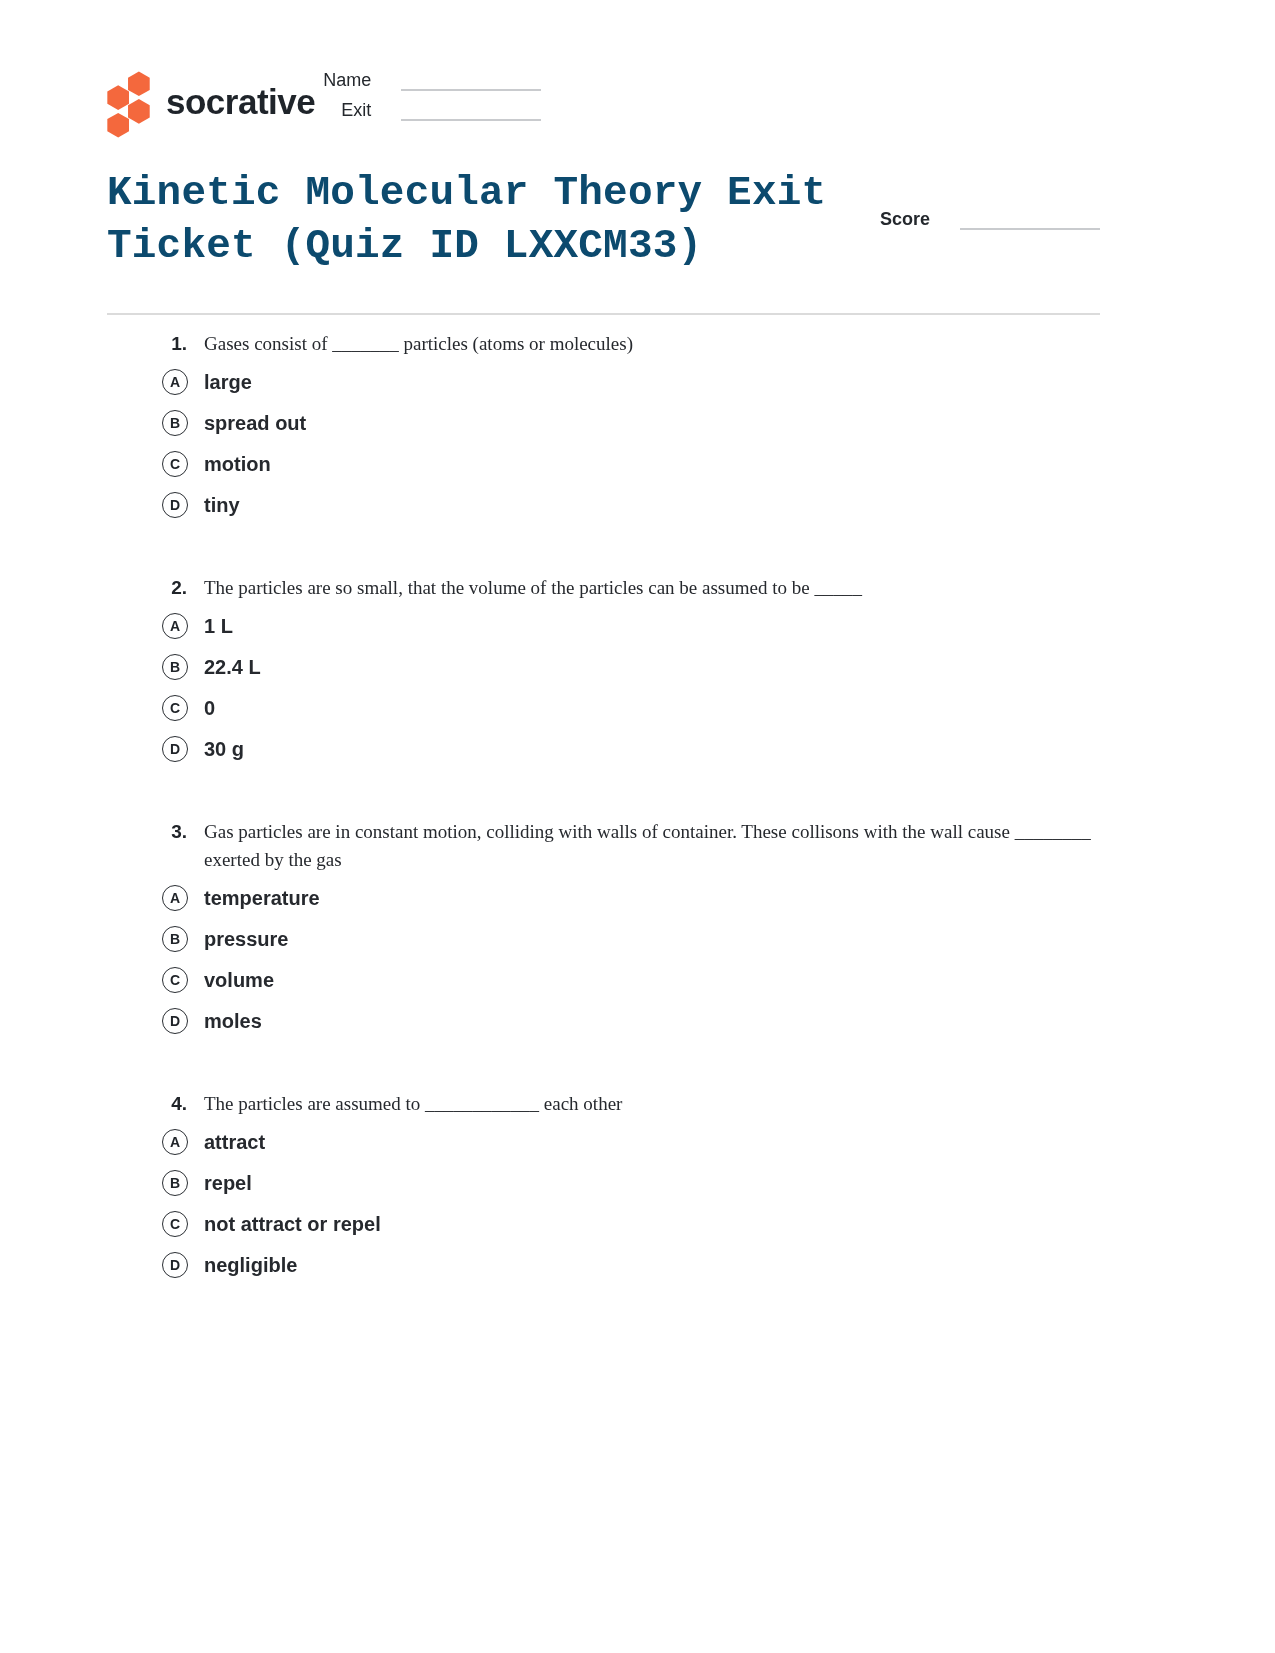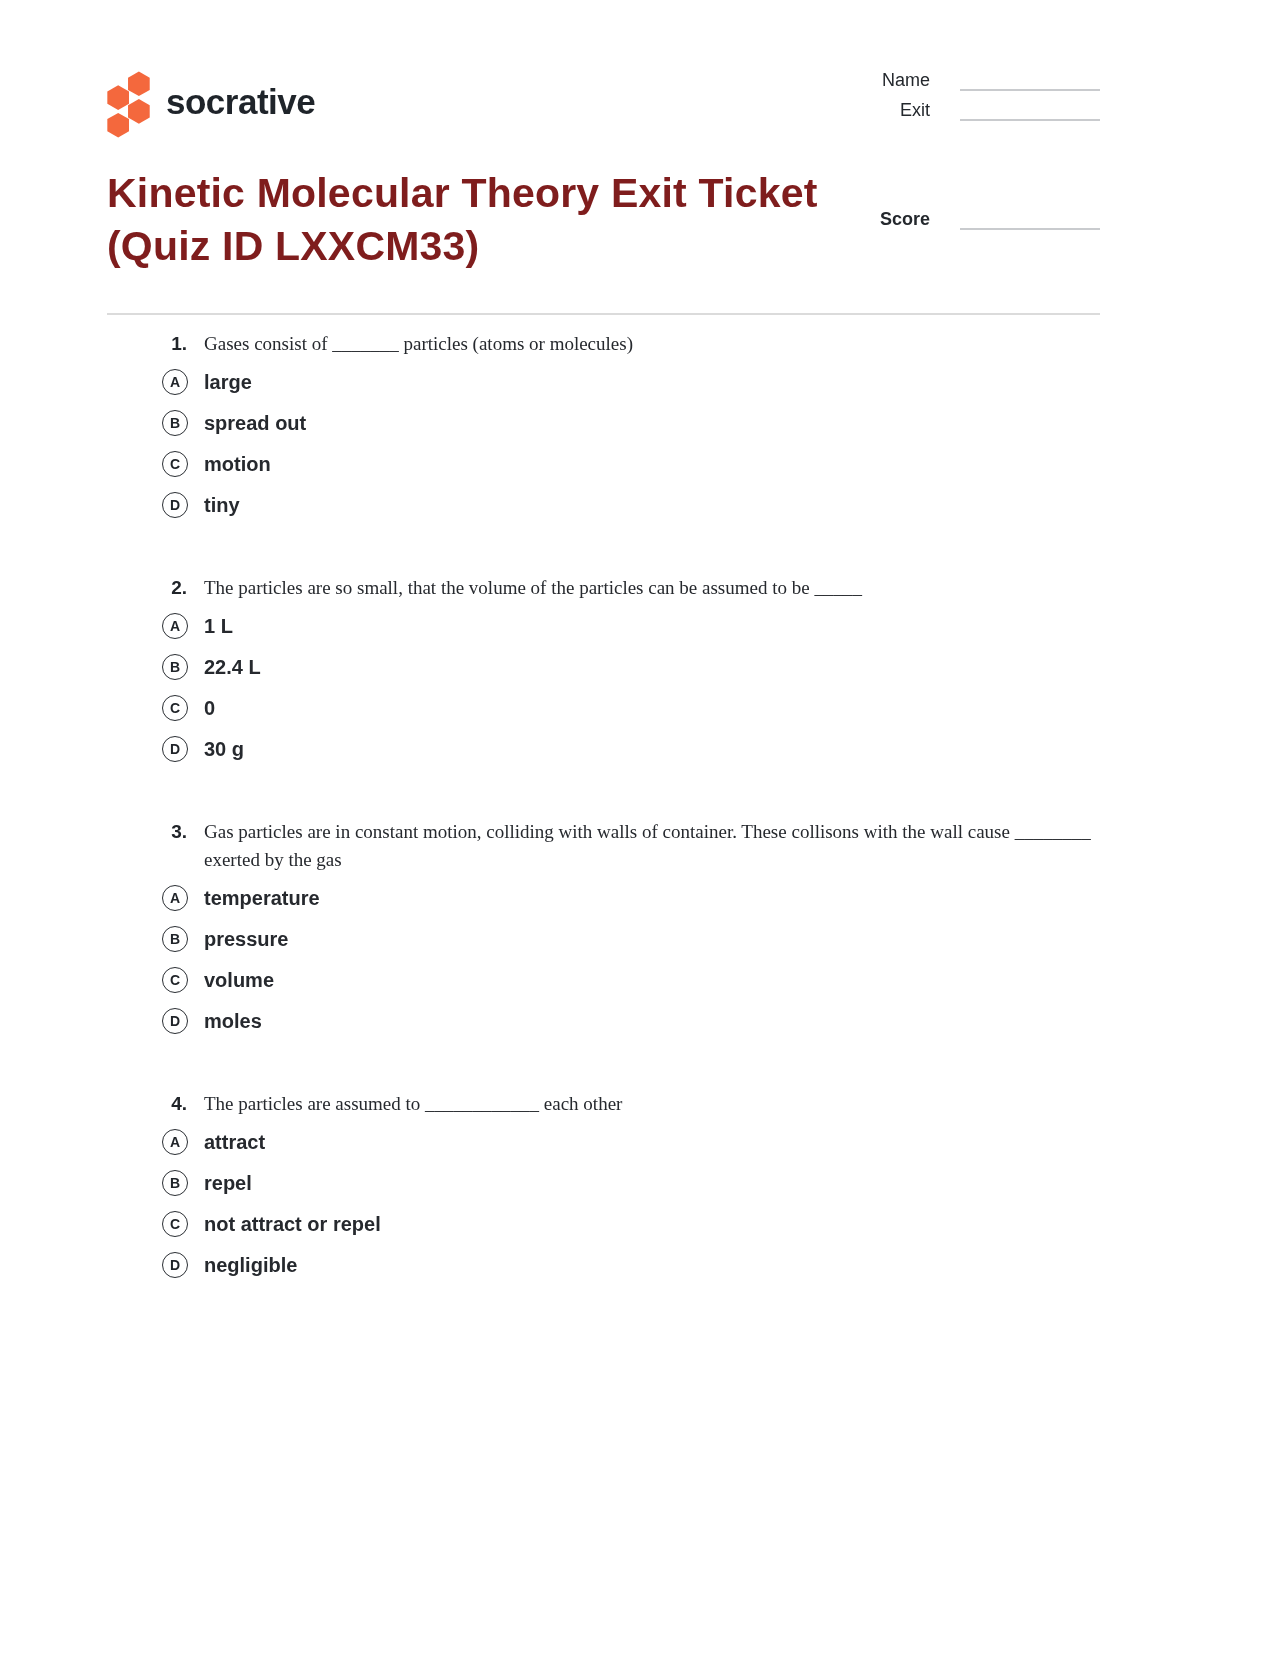--- a/index.html
+++ b/index.html
@@ -13,21 +13,21 @@
     width: 1275px;
     height: 1653px;
     background: #ffffff;
     overflow: hidden;
     padding: 70px 175px 0 107px;
   }
 
   
   .header {
     display: flex;
-    justify-content: space-between;
+    justify-content: flex-start;
     align-items: flex-start;
   }
   .logo { display: flex; align-items: center; gap: 13px; }
   .logo svg { display: block; }
   .hex { fill: #F4683D; }
   .wordmark {
     font-size: 35px;
     font-weight: 700;
     letter-spacing: -0.5px;
     color: #1F242A;
@@ -61,21 +61,22 @@
     justify-content: space-between;
     align-items: flex-start;
     margin-top: 28px;
   }
   .quiz-title {
     width: 724px;
     font-size: 41px;
     line-height: 53px;
     font-weight: 700;
     letter-spacing: 0.2px;
-    color: #7f1d1d;
+    color: #0c4a6e;
+    font-family: Liberation Mono, monospace;
   }
   .score-wrap { width: 226px; margin-top: 42px; font-weight: bold; }
 
   
   .divider {
     margin-top: 40px;
     border-top: 2px solid #DBDBDB;
   }
 
   

